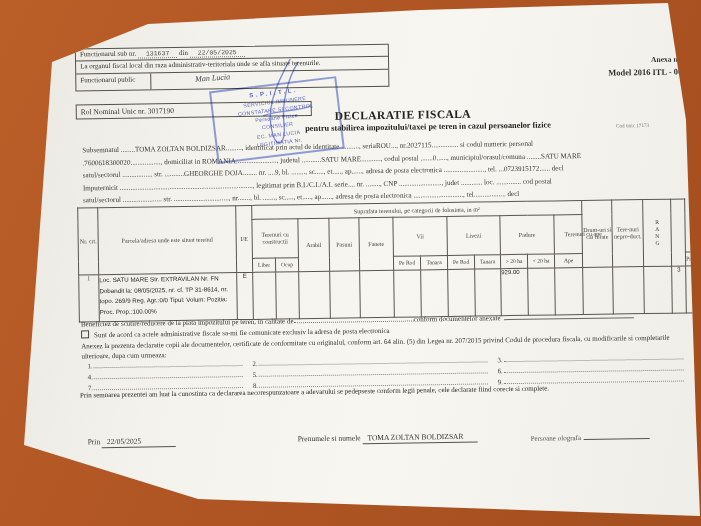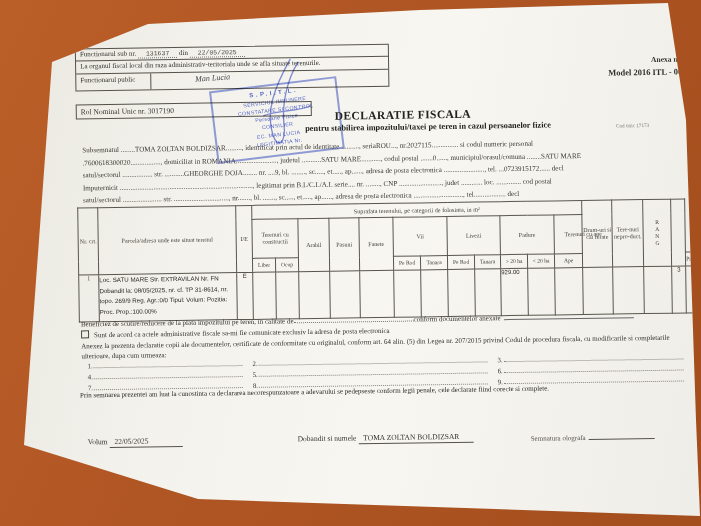--- a/index.html
+++ b/index.html
@@ -258,26 +258,26 @@
           </div>
         <div class="item">
             <span>9.</span>
             <span class="leader"></span>
           </div>
       </div>
 
       <div class="abs finalline">Prin semnarea prezentei am luat la cunostinta ca declararea necorespunzatoare a adevarului se pedepseste conform legii penale, cele declarate fiind corecte si complete.</div>
 
       <div class="abs footer-line" style="left:85px">
-        <span>Volum</span>
+        <span>Prin</span>
         <span class="u">22/05/2025</span>
       </div>
       <div class="abs footer-line" style="left:295px">
-        <span>Dobandit si numele</span>
+        <span>Prenumele si numele</span>
         <span class="u short">TOMA ZOLTAN BOLDIZSAR</span>
       </div>
       <div class="sign">
-        <span>Semnatura olografa</span><span class="blank"></span>
+        <span>Persoane olografa</span><span class="blank"></span>
       </div>
 
     </div>
   </div>
 </div>
 
 </body></html>

